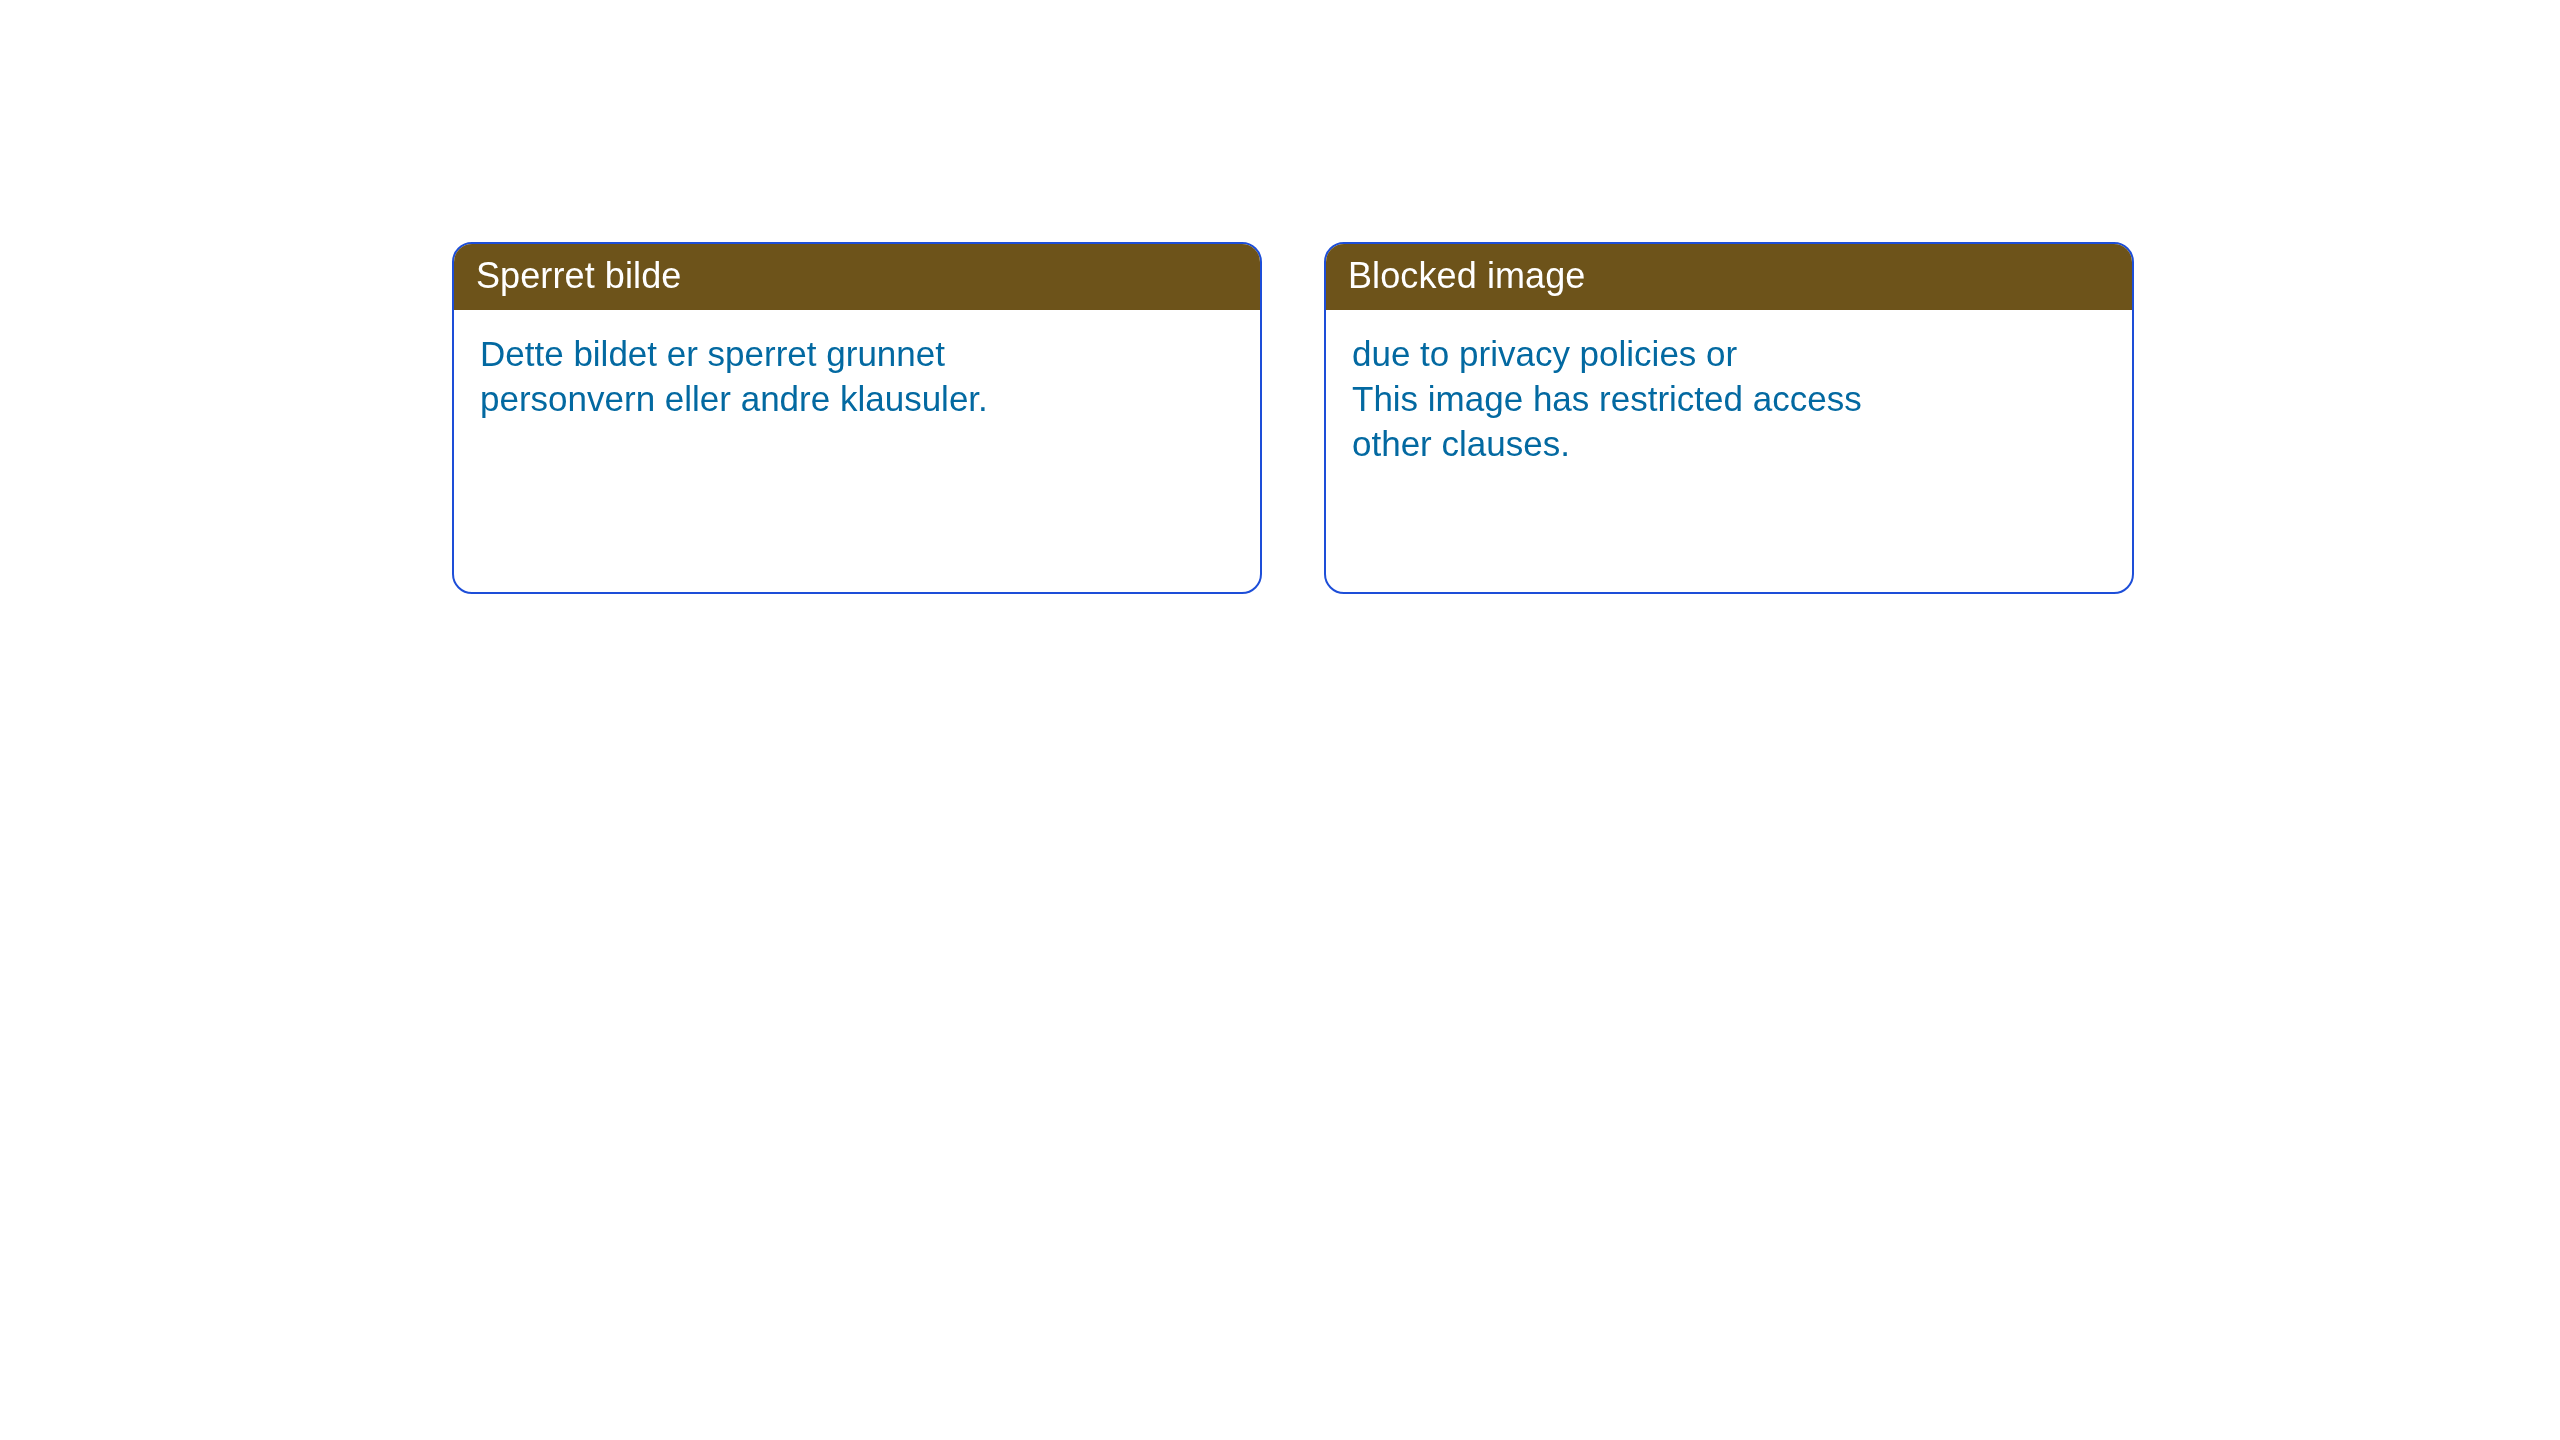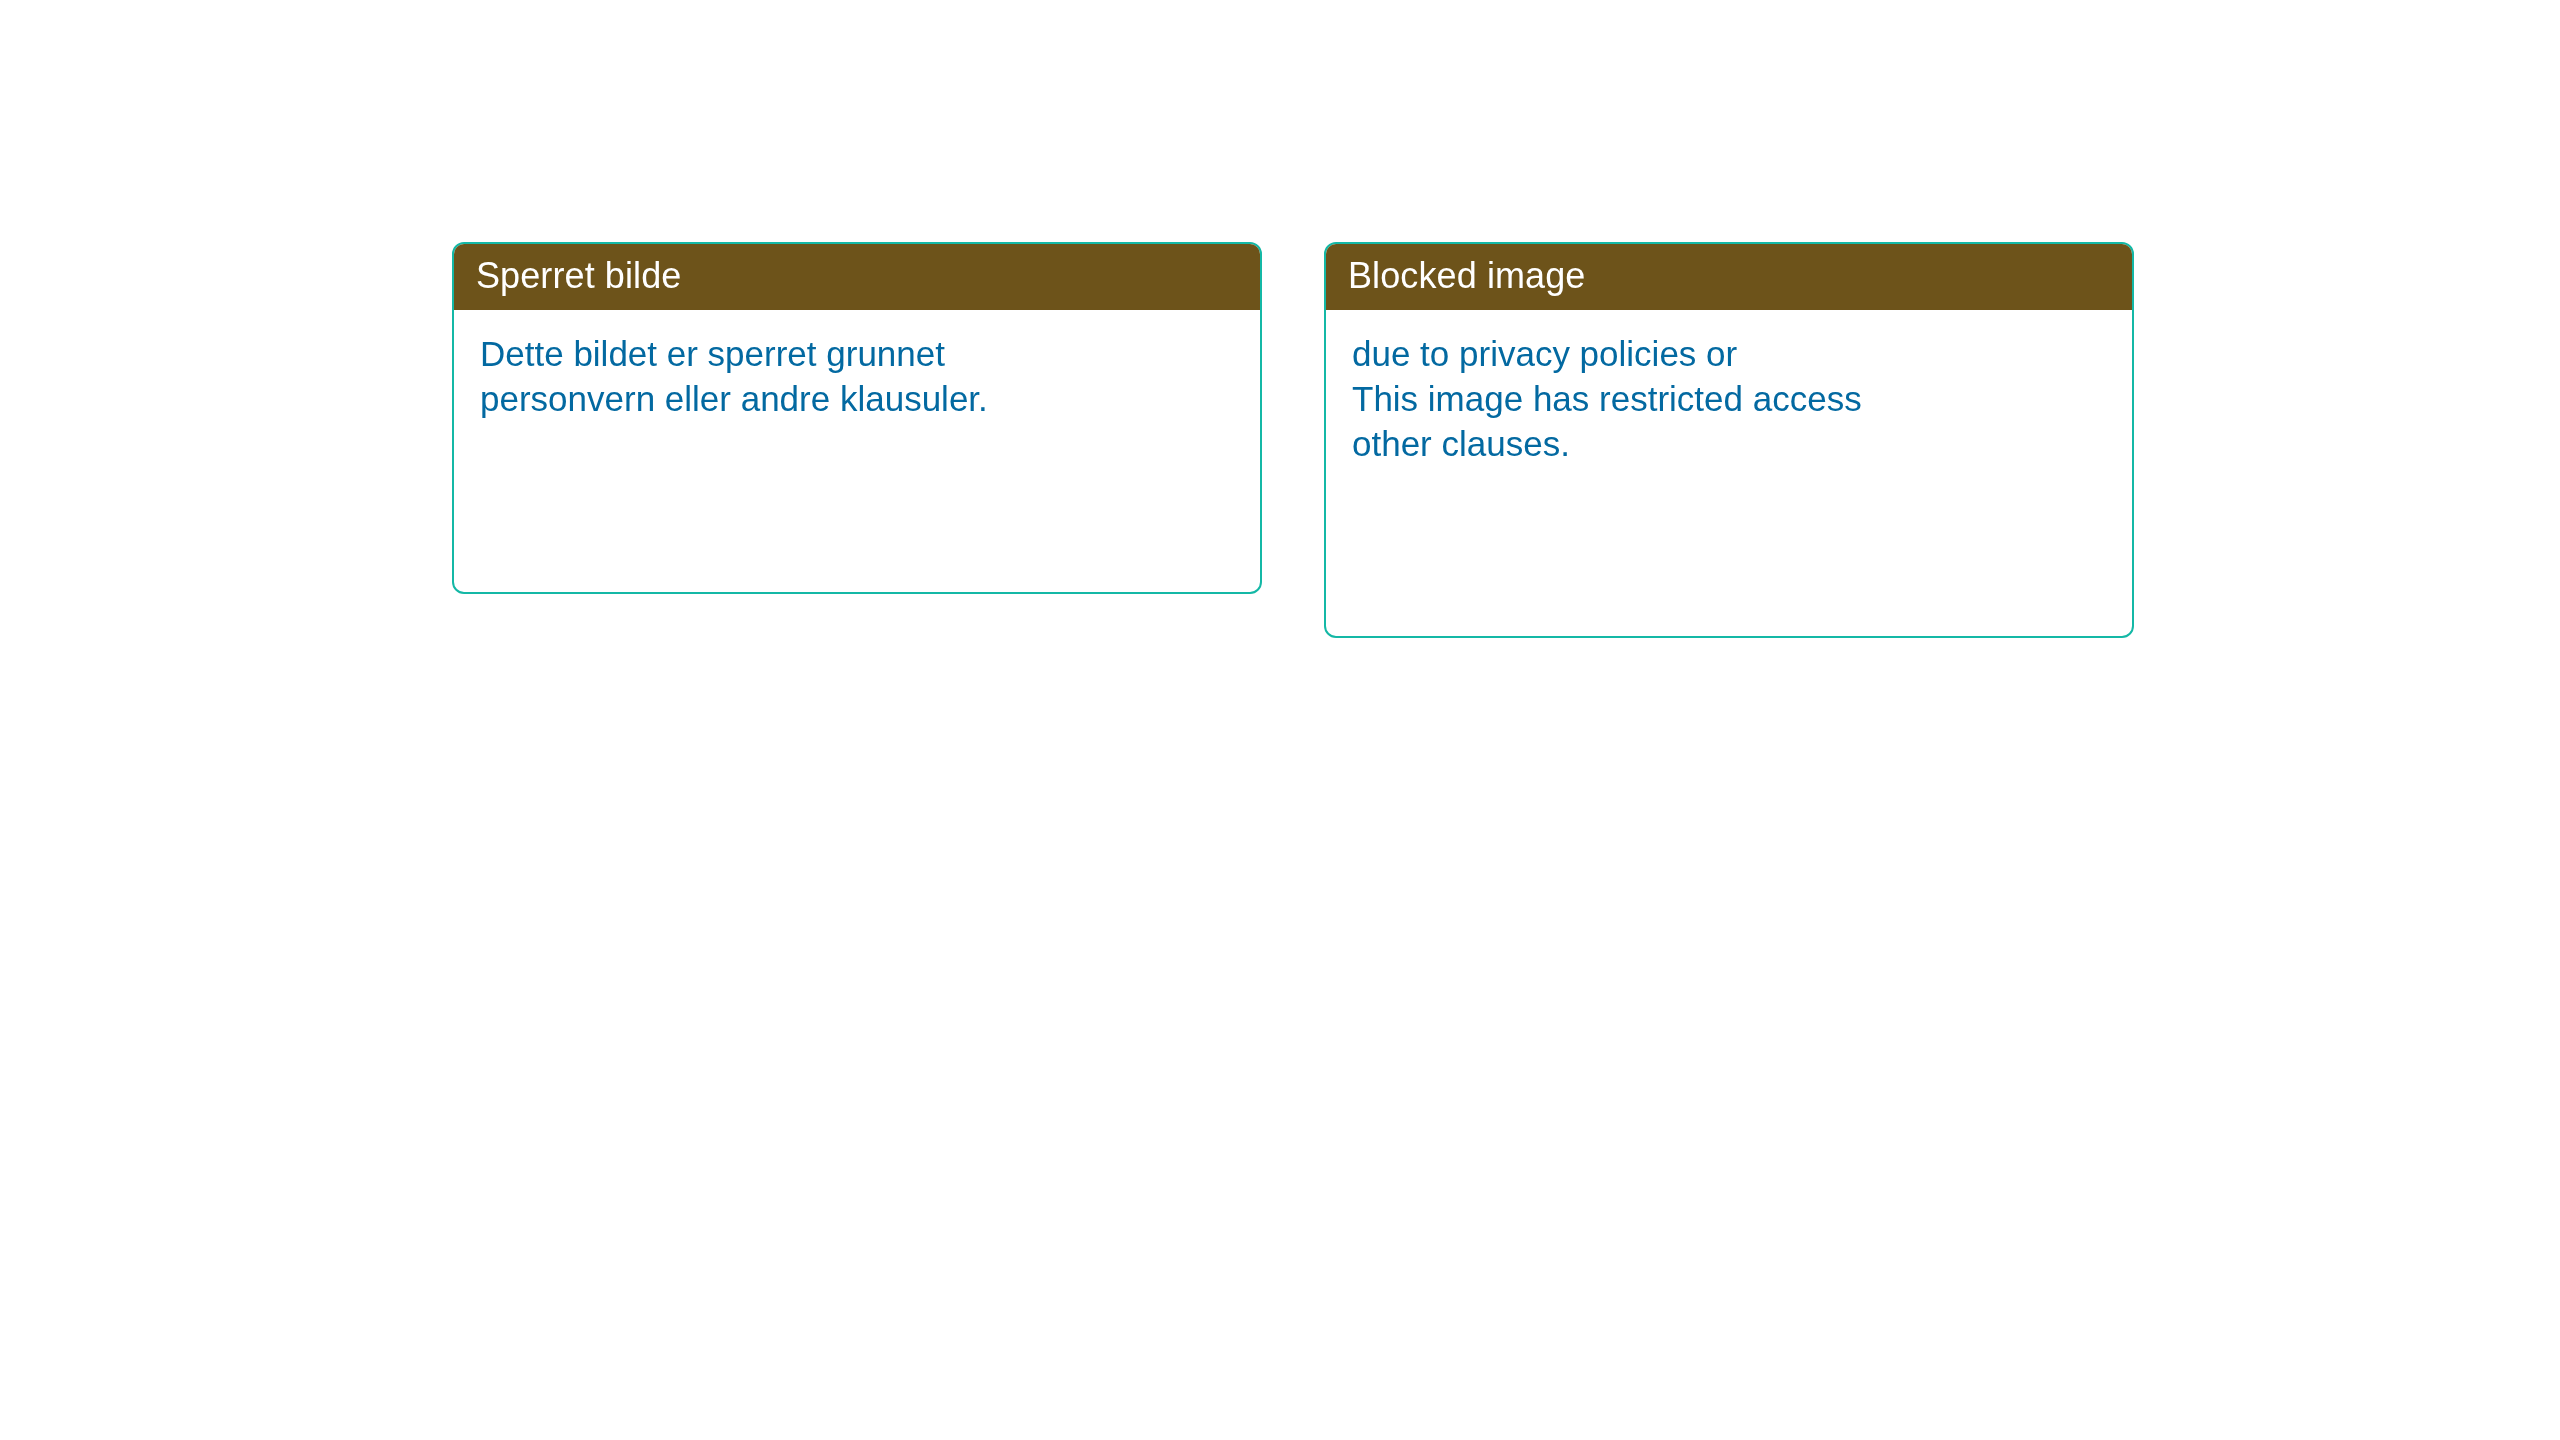--- a/index.html
+++ b/index.html
@@ -18,22 +18,22 @@
   .notice-wrap {
     position: absolute;
     display: flex;
     flex-direction: row;
     align-items: flex-start;
   }
 
   .notice-card {
     box-sizing: border-box;
     background: #ffffff;
-    border: 2px solid #14b8a6;
-    border-radius: 12px;
+    border: 2px solid #1d4ed8;
+    border-radius: 20px;
     overflow: hidden;
     box-shadow: none;
   }
 
   .notice-header {
     background: #6d531a;
     color: #ffffff;
     font-size: 36px;
     line-height: 1.0;
     padding: 14px 22px 16px 22px;
@@ -56,21 +56,21 @@
 
   
   #card-no {
     width: 810px;
     height: 352px;
   }
 
   
   #card-en {
     width: 810px;
-    height: 396px;
+    height: 352px;
   }
 
   .gap {
     width: 62px;
     flex: 0 0 62px;
   }
 </style>
 </head>
 <body>
 

